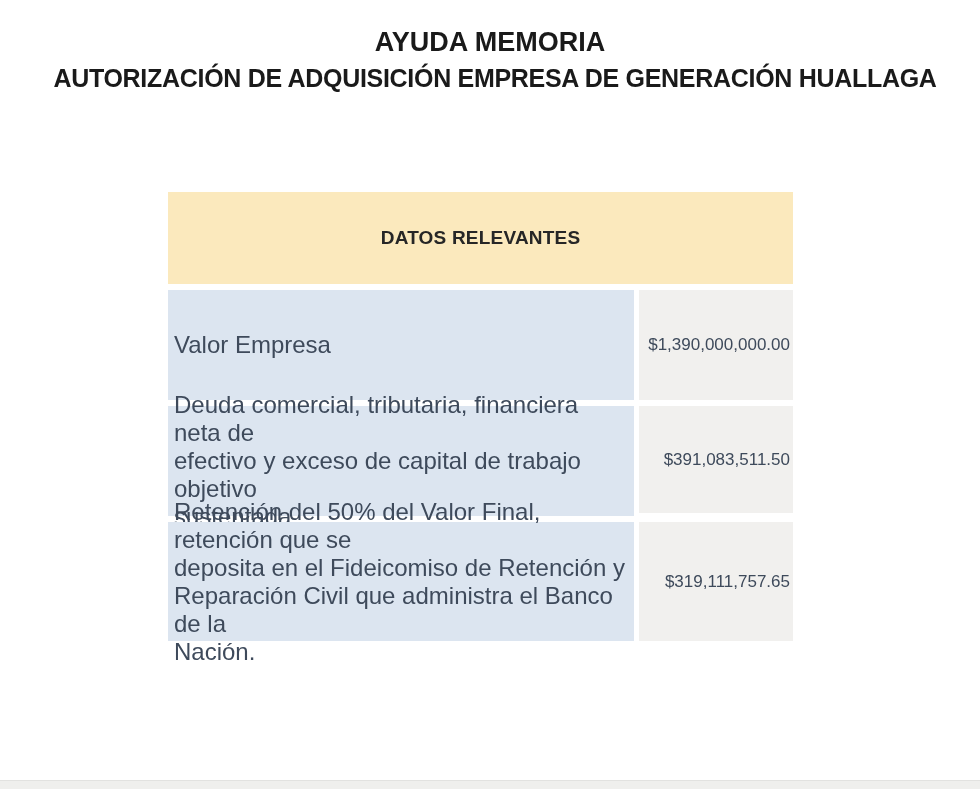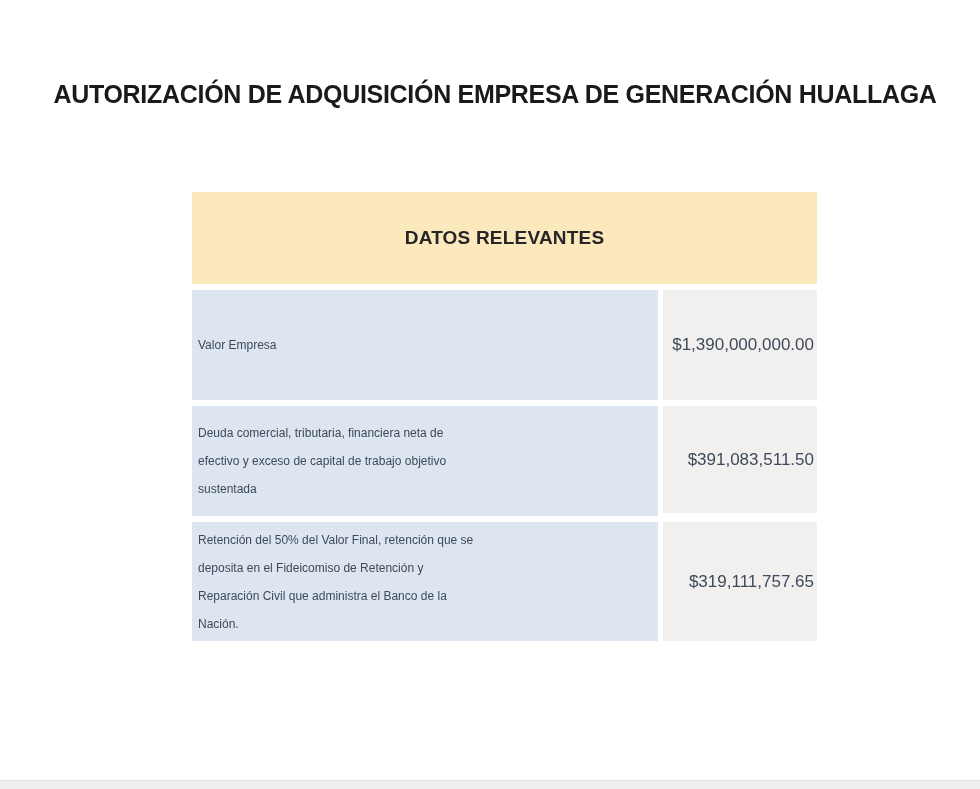--- a/index.html
+++ b/index.html
@@ -34,41 +34,40 @@
     width: 100%;
     text-align: center;
     font-size: 27px;
     font-weight: bold;
     color: var(--title-text);
     white-space: nowrap;
     letter-spacing: 0px;
   }
   .title-line2 {
     position: absolute;
-    top: 80px;
+    top: 64px;
     left: 0;
     width: 100%;
     text-align: center;
     font-size: 25px;
     font-weight: bold;
     color: var(--title-text);
     white-space: nowrap;
     letter-spacing: -0.3px;
     padding-left: 10px;
   }
   .datos-table {
     position: absolute;
     left: 168px;
     top: 192px;
     width: 728px;
     display: grid;
     grid-template-columns: 466px 154px;
     column-gap: 5px;
     row-gap: 6px;
-    margin-left: 24px;
   }
   .table-header {
     grid-column: 1 / -1;
     height: 92px;
     background: var(--header-bg);
     display: flex;
     align-items: center;
     justify-content: center;
   }
   .table-header-text {
@@ -76,21 +75,21 @@
     font-weight: bold;
     color: var(--header-text);
     letter-spacing: 0.2px;
   }
   .cell-label {
     background: var(--label-bg);
     display: flex;
     align-items: center;
     padding-left: 6px;
     padding-right: 4px;
-    font-size: 12px;
+    font-size: 24px;
     line-height: 28px;
     color: var(--body-text);
     white-space: pre-line;
   }
   .cell-value {
     background: var(--value-bg);
     display: flex;
     align-items: center;
     justify-content: flex-end;
     padding-right: 3px;
@@ -111,20 +110,21 @@
     height: 9px;
     background: var(--footer-bar);
     border-top: 1px solid var(--footer-bar-edge);
   }
 </style>
 </head>
 <body>
 
 <div class="page">
 
+  <div class="title-line1">AYUDA MEMORIA</div>
 
   <div class="title-line2">AUTORIZACIÓN DE ADQUISICIÓN EMPRESA DE GENERACIÓN HUALLAGA</div>
 
   <div class="datos-table">
 
     <div class="table-header">
       <span class="table-header-text">DATOS RELEVANTES</span>
     </div>
 
     <div class="cell-label row-h1">Valor Empresa</div>

